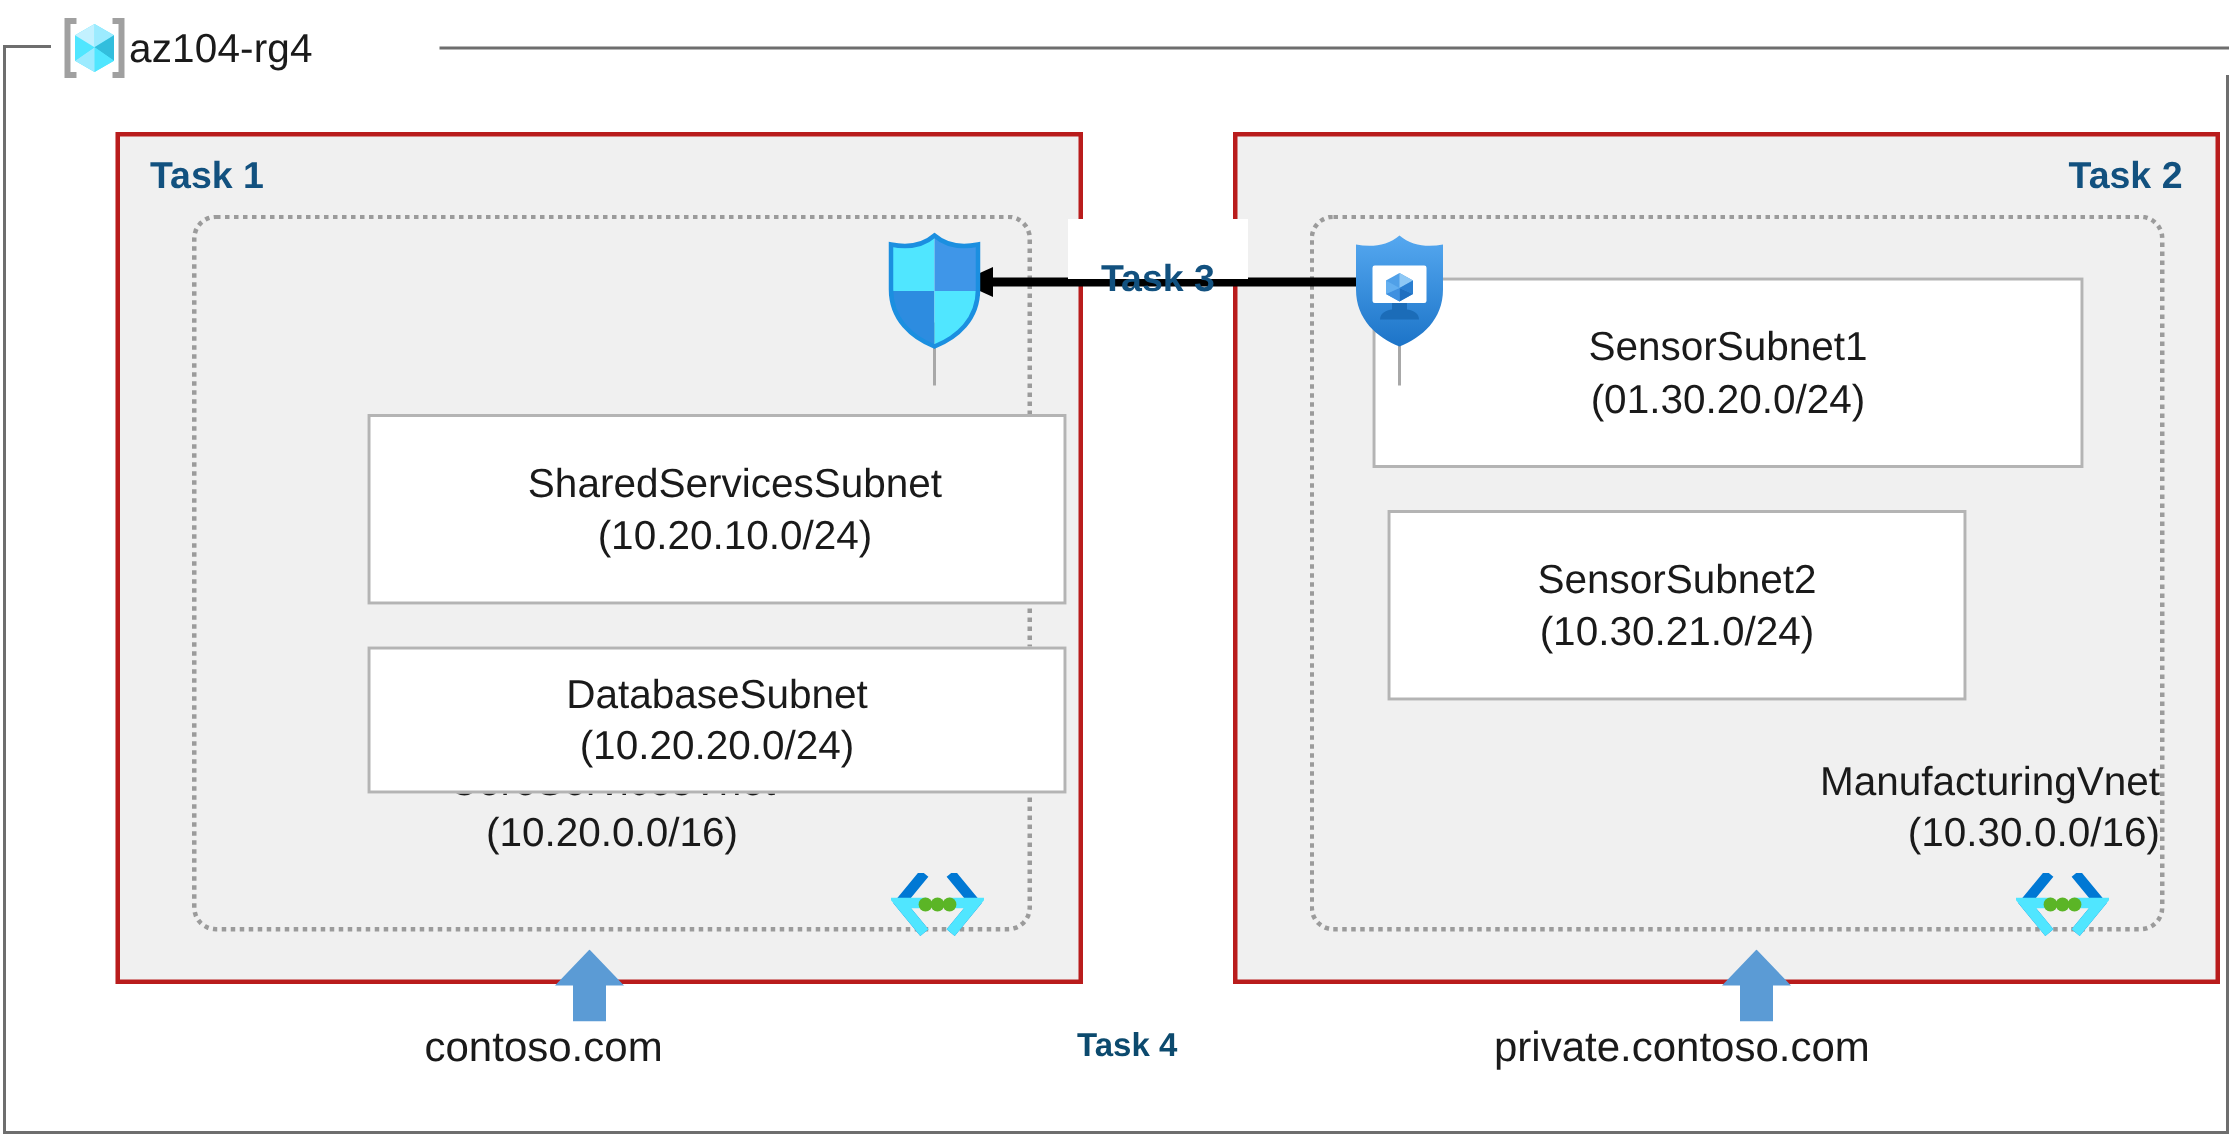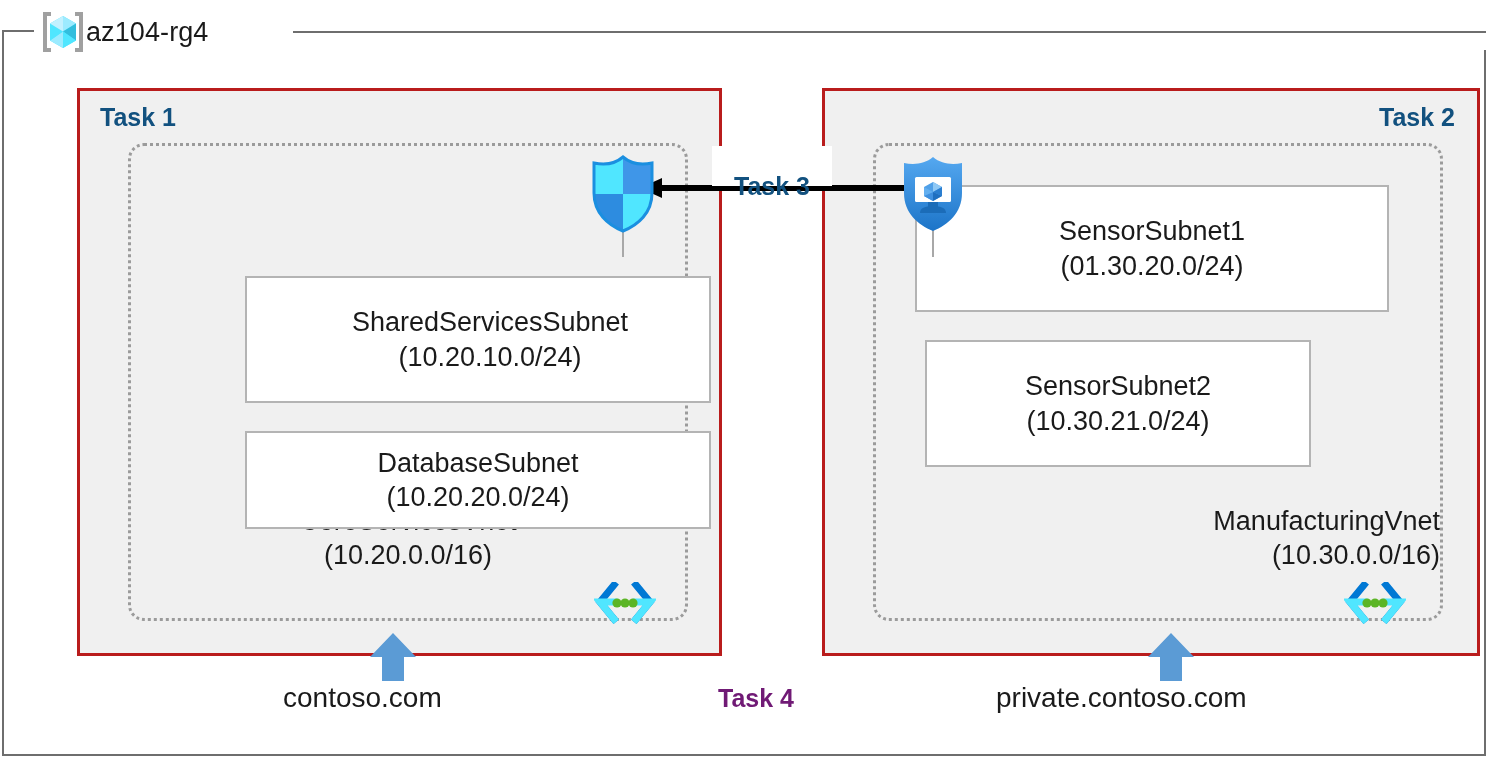--- a/index.html
+++ b/index.html
@@ -183,23 +183,23 @@
     color: #1a1a1a;
     white-space: nowrap;
   }
   #dns-label-left  { left: 283px;  top: 682px; }
   #dns-label-right { left: 996px;  top: 682px; text-align: right; }
 
   #task4-label {
     position: absolute;
     left: 718px;
     top: 684px;
-    font-size: 25px;
+    font-size: 22px;
     font-weight: bold;
-    color: #701a75;
+    color: #0c4a6e;
     white-space: nowrap;
   }
 
   
   .icon-abs { position: absolute; }
   #rg-icon       { width: 46px; height: 46px; }
   #nsg-icon      { left: 588px;  top: 155px; width: 70px; height: 78px; }
   #vm-shield-icon{ left: 898px;  top: 155px; width: 70px; height: 78px; }
   #vnet-icon-1   { left: 594px;  top: 582px; width: 62px; height: 46px; }
   #vnet-icon-2   { left: 1344px; top: 582px; width: 62px; height: 46px; }

